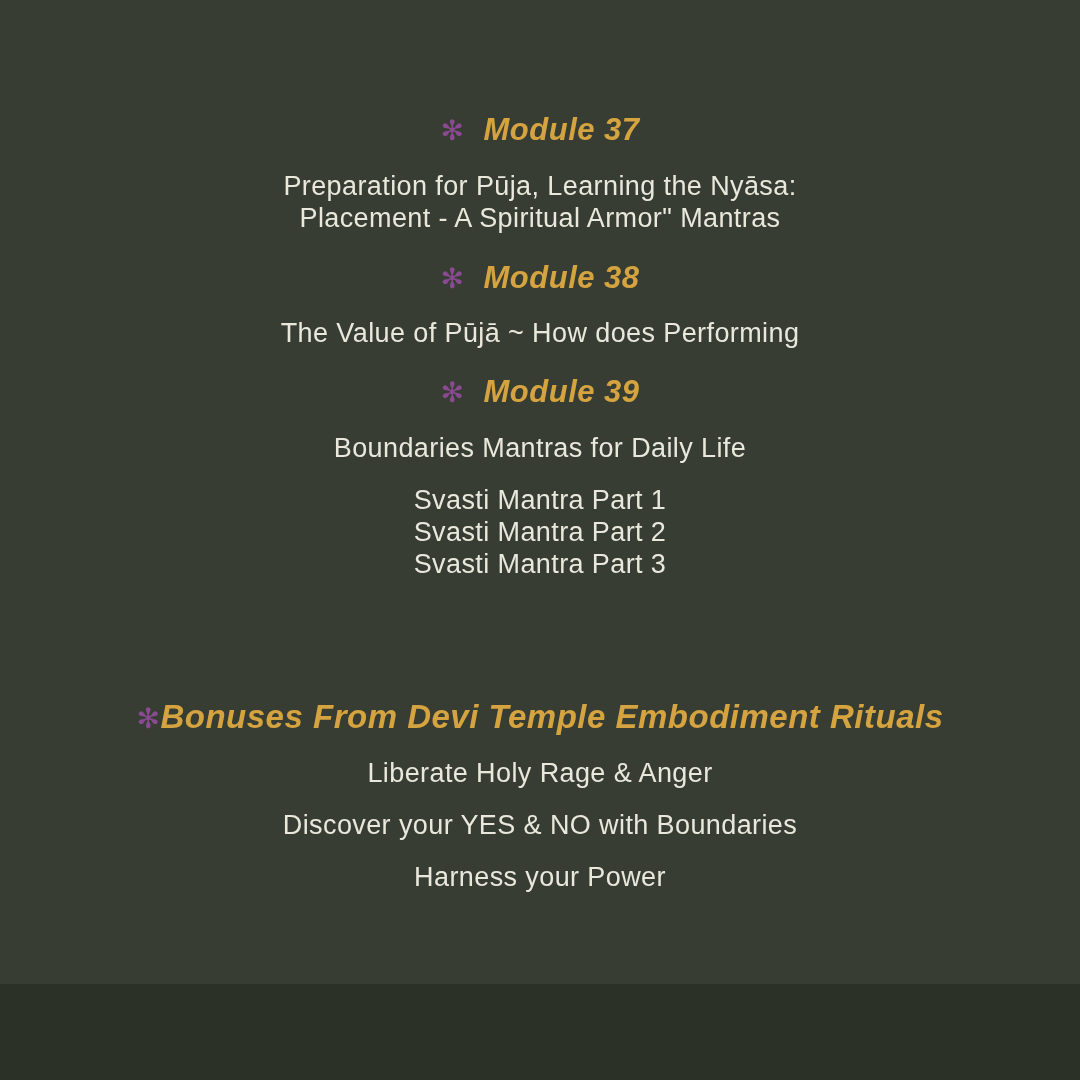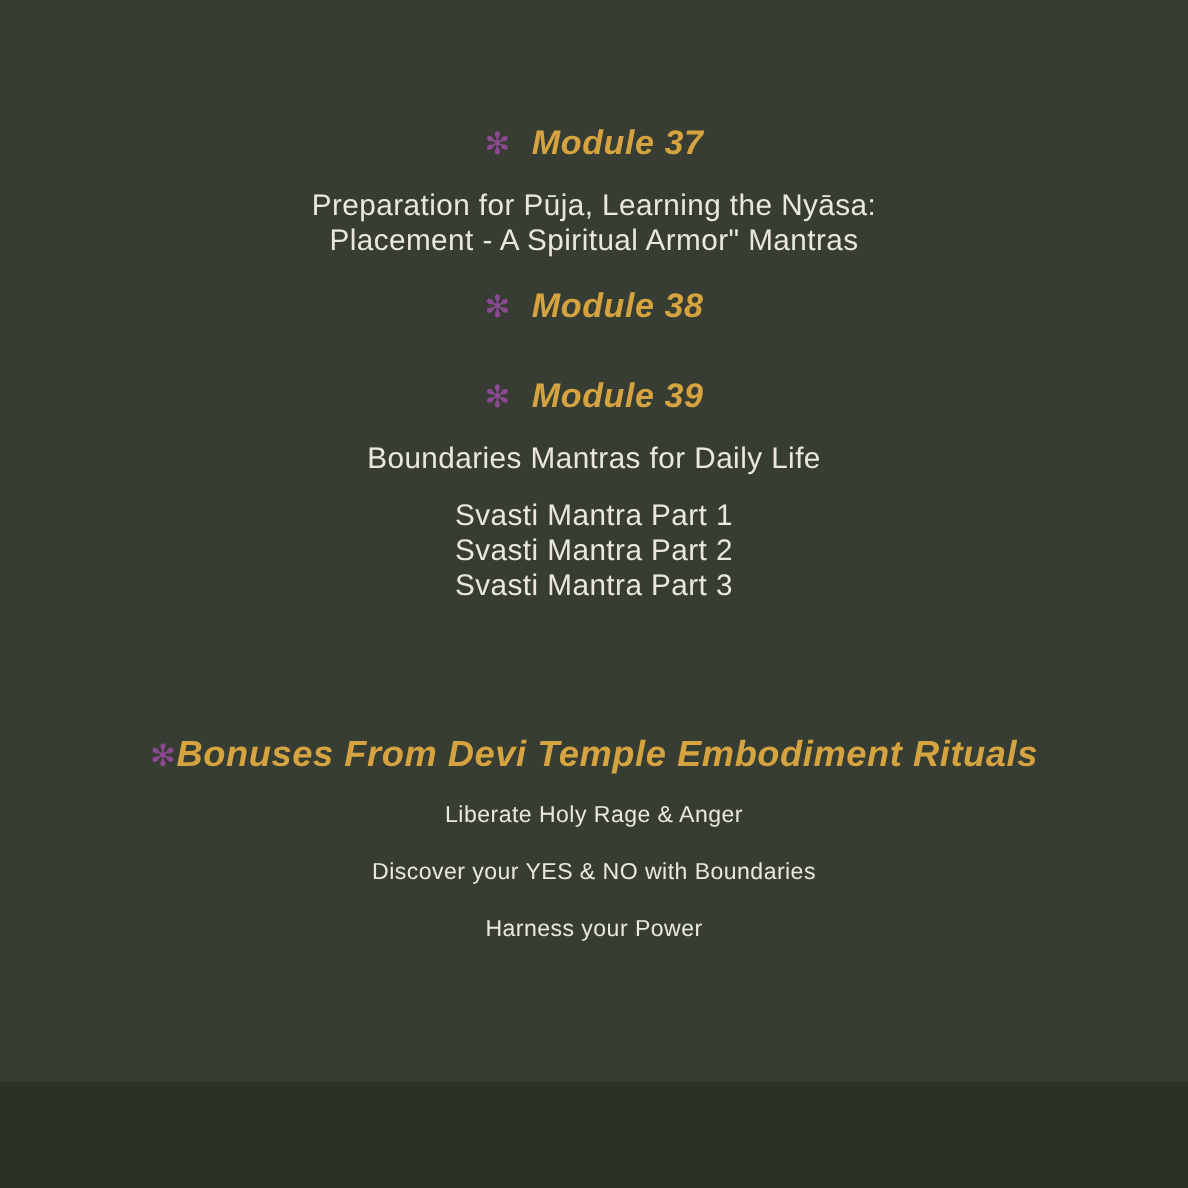--- a/index.html
+++ b/index.html
@@ -51,21 +51,21 @@
     font-size: 33px;
     line-height: 44px;
     font-weight: 700;
     font-style: italic;
     color: var(--gold, #d5a340);
     letter-spacing: 0.5px;
     white-space: nowrap;
   }
   .bonus-items { margin-top: 16px; }
   .bonus-item {
-    font-size: 21px;
+    font-size: 27px;
     line-height: 32px;
     margin-bottom: 20px;
     color: var(--text, #eae8dd);
     letter-spacing: 0.4px;
     white-space: nowrap;
   }
 </style>
 </head>
 <body>
 
@@ -78,20 +78,21 @@
   <div class="mt-body-37">
     <div class="body-line">Preparation for Pūja, Learning the Nyāsa:</div>
     <div class="body-line">Placement - A Spiritual Armor" Mantras</div>
   </div>
 
   <div class="module-title mt-title-38">
     <span class="flower" style="margin-right: 10px;">✻</span>
     <span>Module 38</span>
   </div>
   <div class="mt-body-38">
+    <div class="body-line">The Value of Pūjā ~ How does Performing</div>
   </div>
 
   <div class="module-title mt-title-39">
     <span class="flower" style="margin-right: 10px;">✻</span>
     <span>Module 39</span>
   </div>
   <div class="body-line mt-line-39">Boundaries Mantras for Daily Life</div>
   <div class="mt-svasti">
     <div class="body-line">Svasti Mantra Part 1</div>
     <div class="body-line">Svasti Mantra Part 2</div>

